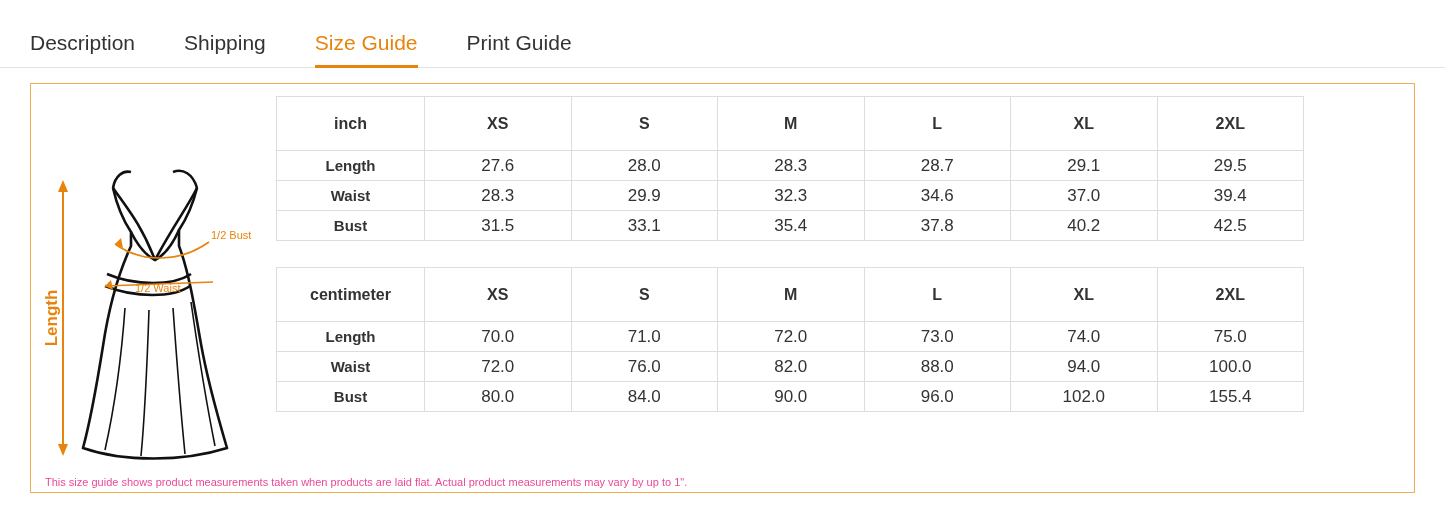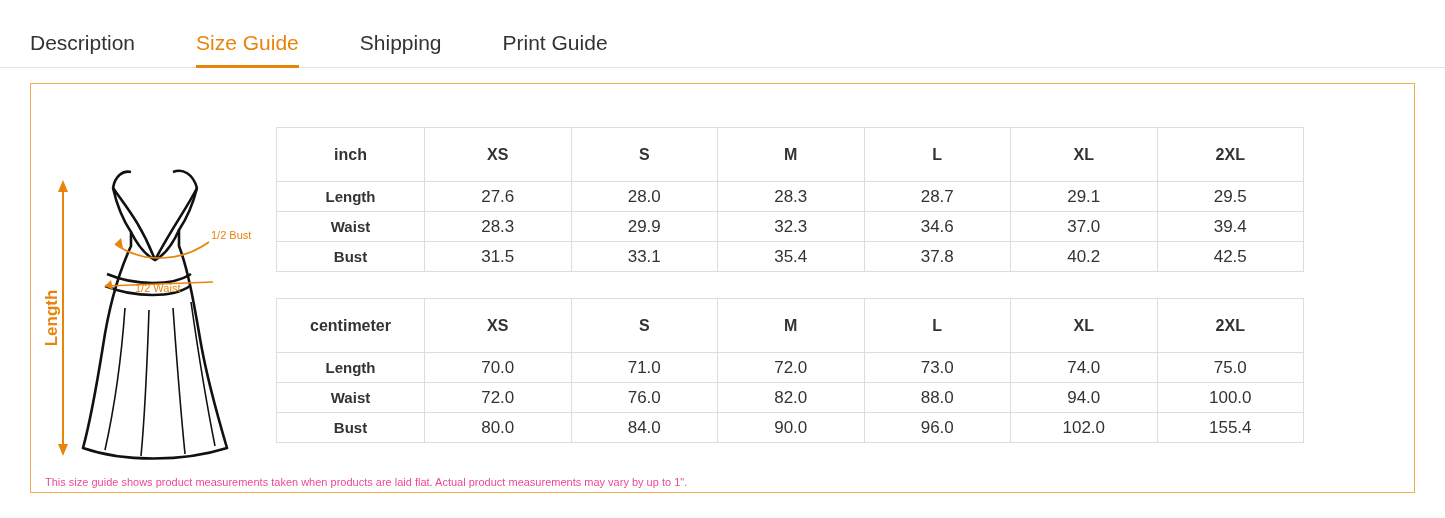--- a/index.html
+++ b/index.html
@@ -10,21 +10,21 @@
     height: 518px;
     background: #ffffff;
     font-family: "Liberation Sans", sans-serif;
     color: #222222;
   }
 
   
   .tabs {
     display: flex;
     align-items: flex-end;
-    gap: 17px;
+    gap: 5px;
     padding: 0 30px;
     height: 68px;
     border-bottom: 1px solid #e2e2e2;
   }
   .tab {
     font-size: 21px;
     color: #333333;
     padding: 0 22px 14px 22px;
     line-height: 1;
     position: relative;
@@ -72,21 +72,20 @@
 
   
   .tables-col {
     flex: 1;
     padding-right: 110px;
   }
   table {
     border-collapse: collapse;
     width: 100%;
     table-layout: fixed;
-    margin-top: 31px;
   }
   table + table { margin-top: 26px; border-radius: 29px; }
   th, td {
     border: 1px solid #dddddd;
     text-align: center;
     font-size: 17px;
     color: #333333;
     height: 30px;
     padding: 2px 4px;
     font-weight: normal;
@@ -108,22 +107,22 @@
     color: #ec4899;
     padding: 10px 14px 12px 14px;
     border-top: 0;
   }
 </style>
 </head>
 <body>
 
 <div class="tabs">
   <div class="tab">Description</div>
+  <div class="tab">Shipping</div>
   <div class="tab active">Size Guide</div>
-  <div class="tab">Shipping</div>
   <div class="tab">Print Guide</div>
 </div>
 
 <div class="panel">
   <div class="panel-body">
 
     <div class="figure-col">
       <svg width="245" height="370" viewBox="0 0 245 370">
 
         <line x1="32" y1="92" x2="32" y2="352" stroke="#e8840c" stroke-width="2"></line>

